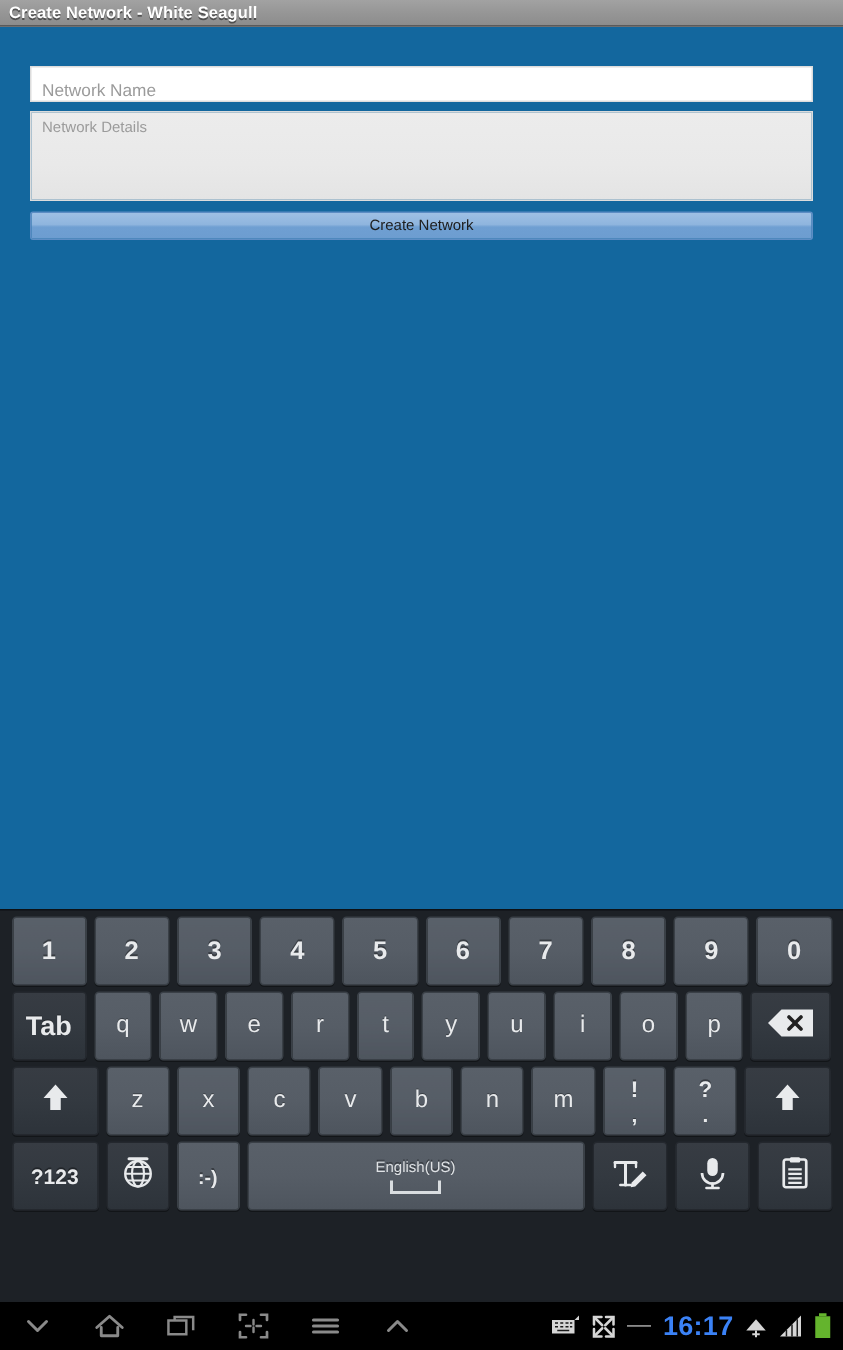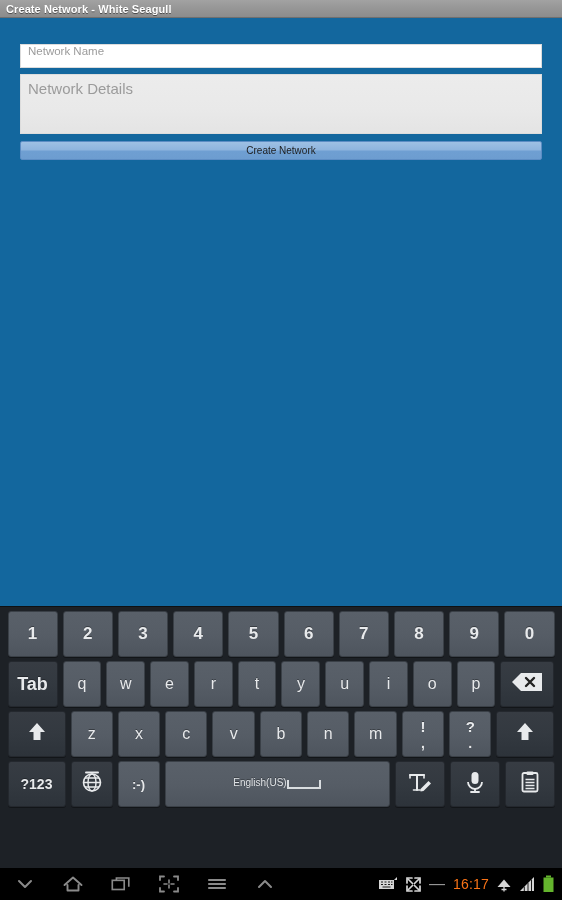--- a/index.html
+++ b/index.html
@@ -28,28 +28,28 @@
   .app {
     position: absolute; left: 0; top: 18px; width: 562px; height: 588px;
     background: #13679e;
   }
   .form { padding: 26px 20px 0 20px; }
 
   .field-name {
     width: 100%; height: 24px;
     background: #ffffff; border: 1px solid #dcdcdc;
     color: #9b9b9b; font-size: 11.5px;
-    padding: 0 7px; display: flex; align-items: flex-start;
+    padding: 0 7px; display: flex; align-items: flex-end;
     font-family: "Liberation Sans", sans-serif;
   }
   .field-details {
     width: 100%; height: 60px; margin-top: 6px;
     background: linear-gradient(to bottom, #ececec 0%, #e9e9e9 60%, #e4e4e4 100%);
     border: 1px solid #dcdcdc;
-    color: #9b9b9b; font-size: 15px;
+    color: #9b9b9b; font-size: 10px;
     padding: 5px 7px;
     font-family: "Liberation Sans", sans-serif;
   }
   .btn-create {
     width: 100%; height: 19px; margin-top: 7px;
     background: linear-gradient(to bottom, #9ec0e4 0%, #8fb5de 45%, #6f9fd2 55%, #6d9dd0 100%);
     border: 1px solid #5d8dc4;
     border-radius: 2px;
     display: flex; align-items: center; justify-content: center;
     color: #1d1d1d; font-size: 10px;
@@ -85,21 +85,21 @@
   }
   .key.num { font-size: 17px; font-weight: bold; }
   .key.tab { flex: 0 0 50px; font-size: 18px; font-weight: bold; }
   .key.bksp { flex: 0 0 54px; }
   .key.caps { flex: 0 0 54px; font-size: 12px; font-weight: bold; line-height: 13px; text-align: center; }
   .key.next { flex: 0 0 64px; font-size: 13px; font-weight: bold; }
   .key.shift { flex: 0 0 58px; }
   .key.sym { flex: 0 0 58px; font-size: 14px; font-weight: bold; }
   .key.globe { flex: 0 0 42px; }
   .key.emoji { flex: 0 0 42px; font-size: 13px; font-weight: bold; }
-  .key.space { flex: 1 1 0; flex-direction: row; }
+  .key.space { flex: 1 1 0; flex-direction: column; }
   .key.fnr { flex: 0 0 50px; }
 
   .caps-led {
     position: absolute; top: 4px; right: 5px;
     width: 7px; height: 7px; border-radius: 50%;
     background: radial-gradient(circle at 35% 30%, #808890, #4c525a);
     border: 1px solid #2a2f35;
   }
   .dual { display: flex; flex-direction: column; align-items: center; line-height: 1; }
   .dual .top { font-size: 15px; font-weight: bold; }
@@ -110,21 +110,21 @@
 
   
   .sysbar {
     position: absolute; left: 0; top: 868px; width: 562px; height: 32px;
     background: #000000; display: flex; align-items: center;
   }
   .nav-left { display: flex; align-items: center; padding-left: 14px; gap: 26px; }
   .nav-right { margin-left: auto; display: flex; align-items: center; gap: 7px; padding-right: 7px; }
   .nav-ico { width: 22px; height: 22px; display: flex; align-items: center; justify-content: center; cursor: pointer; }
   .stat-ico { display: flex; align-items: center; justify-content: center; }
-  .clock { color: #f97316; font-size: 14px; letter-spacing: 0.2px; }
+  .clock { color: #3b82f6; font-size: 18px; letter-spacing: 0.2px; font-weight: bold; }
   .dash { color: #9a9a9a; font-size: 16px; margin-right: 1px; }
 </style>
 </head>
 <body>
 
 <div id="screen">
 
   <div class="titlebar">
     <span class="titlebar-text">Create Network - White Seagull</span>
   </div>

